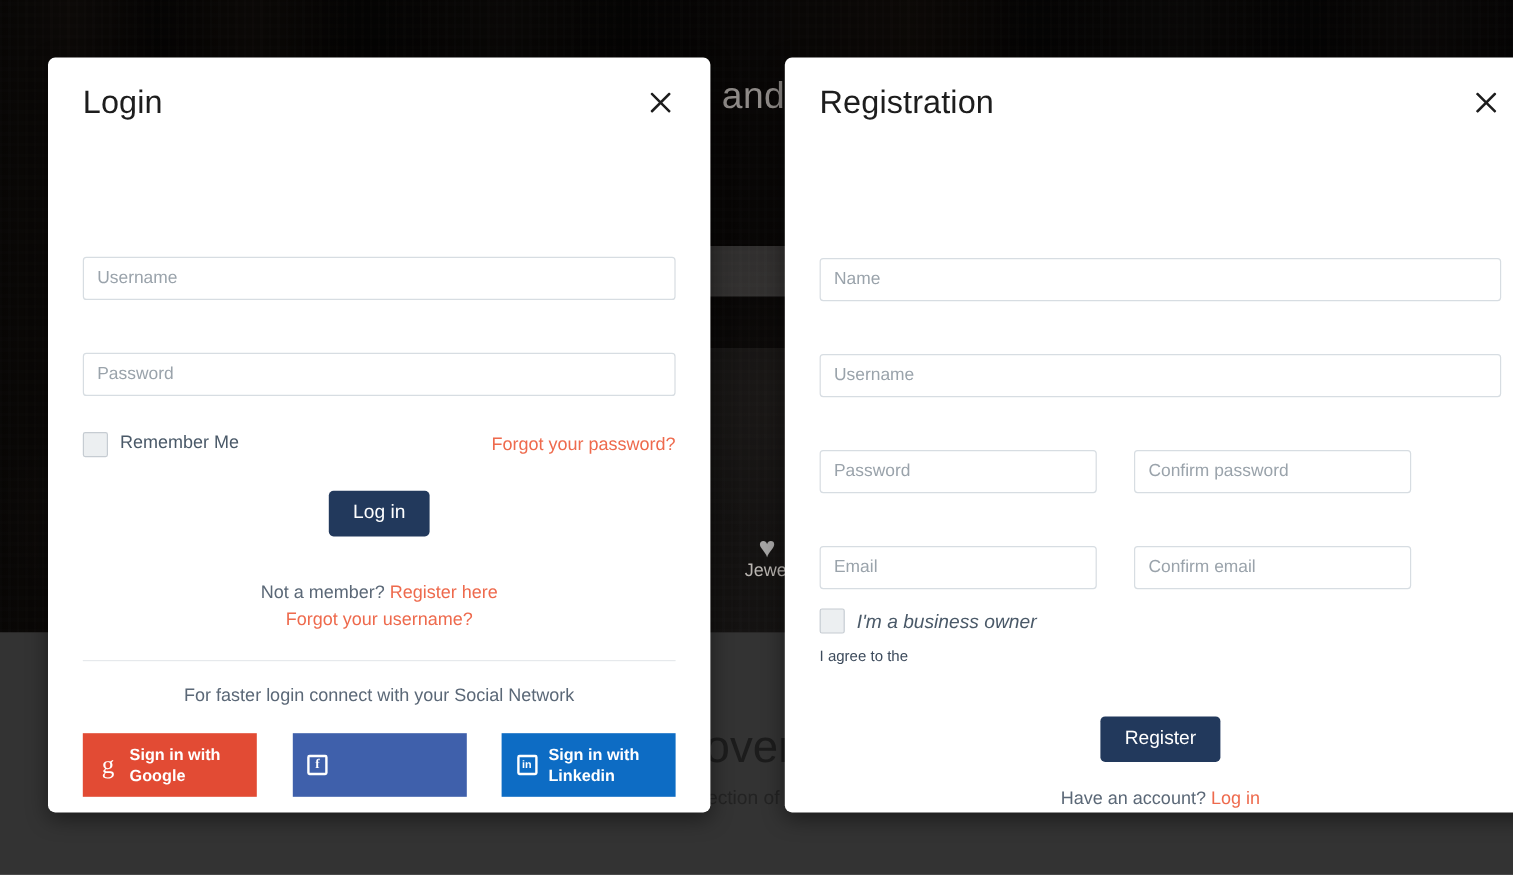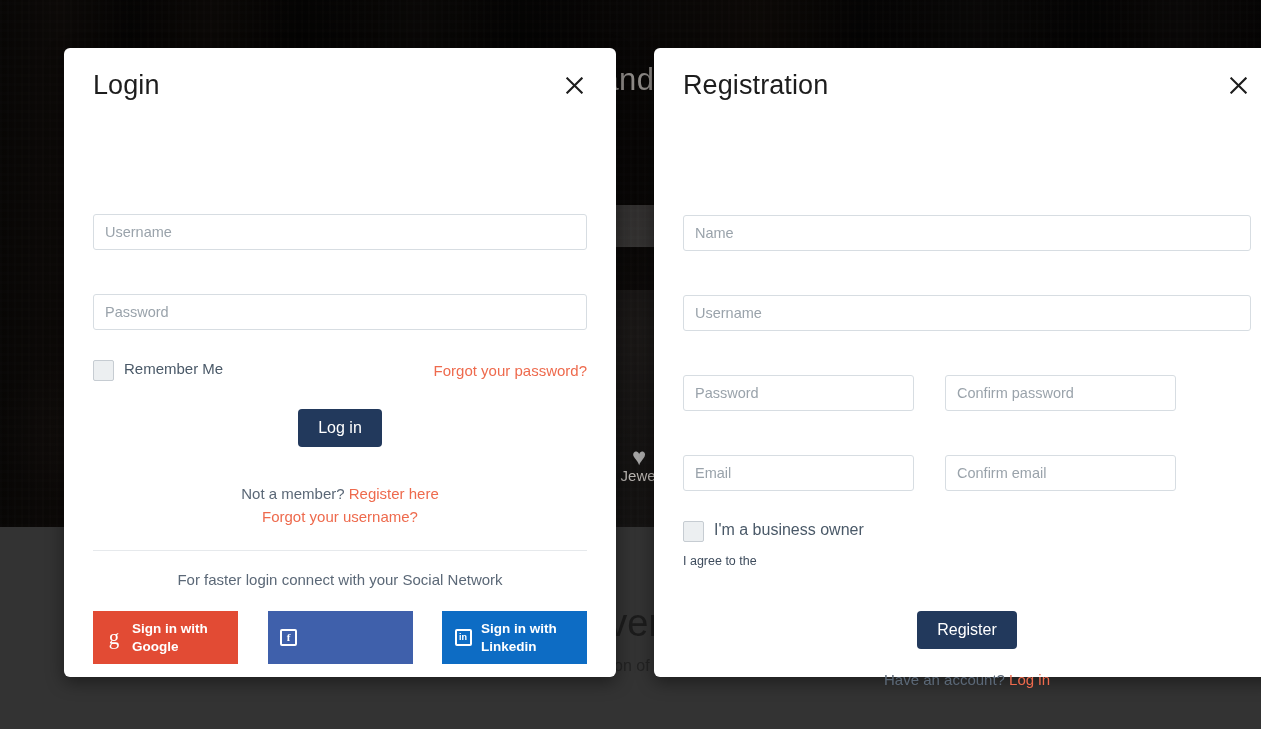--- a/index.html
+++ b/index.html
@@ -121,21 +121,21 @@
     white-space: nowrap;
   }
 
   
   .modal {
     position: absolute;
     background: #ffffff;
     border-radius: 6px;
     box-shadow: 0 5px 18px rgba(0,0,0,0.45);
   }
-  #login-modal      { left: 64px;  top: 48px; width: 552px; height: 629px; }
+  #login-modal      { left: 40px;  top: 48px; width: 552px; height: 629px; }
   #registration-modal { left: 654px; top: 48px; width: 626px; height: 629px; }
 
   .modal-header {
     position: relative;
     height: 74px;
     padding: 0 29px;
     display: flex;
     align-items: center;
     justify-content: space-between;
   }
@@ -289,21 +289,21 @@
   .reg-field-name     { margin-top: 93px; }
   .reg-field-username { margin-top: 44px; }
   .reg-grid {
     margin-top: 44px;
     display: flex;
     gap: 31px;
   }
   .reg-grid .field { width: 231px; }
   .reg-grid-2 { margin-top: 44px; }
 
-  .reg-chk-row { margin-top: 30px; display: flex; align-items: flex-start; gap: 10px; }
+  .reg-chk-row { margin-top: 16px; display: flex; align-items: flex-end; gap: 10px; font-style: italic; }
   .reg-chk-label { font-size: 16px; color: #4a5968; }
 
   .agree-text {
     margin-top: 12px;
     font-size: 12.5px;
     color: #3d4b5c;
   }
 
   .reg-btn-row { margin-top: 43px; text-align: center; }
   .reg-footer  { margin-top: 22px; text-align: center; font-size: 15px; color: #5b6877; }

